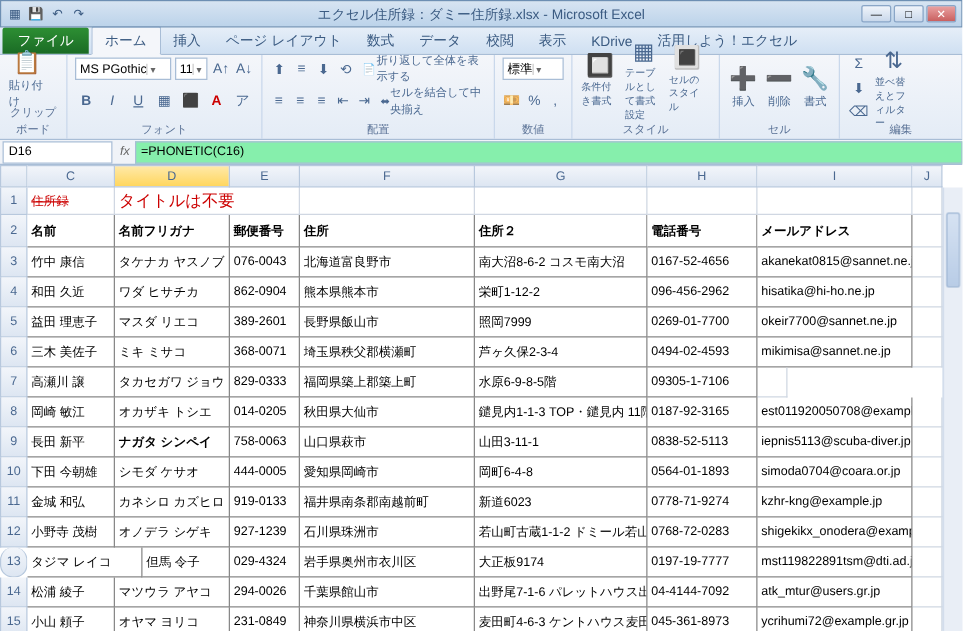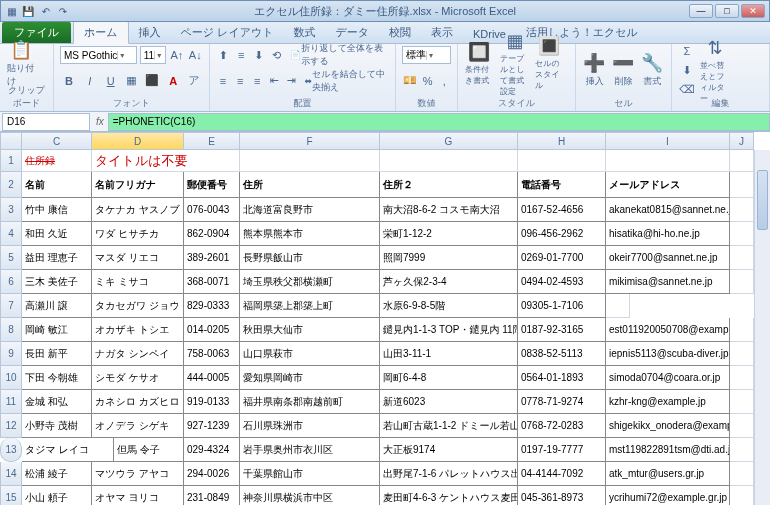--- a/index.html
+++ b/index.html
@@ -312,21 +312,21 @@
         <div class="cell tbl" title="014-0205" style="width: 56px; height: 24px;">014-0205</div>
         <div class="cell tbl" title="秋田県大仙市" style="width: 140px; height: 24px;">秋田県大仙市</div>
         <div class="cell tbl" title="鑓見内1-1-3 TOP・鑓見内 11階" style="width: 138px; height: 24px;">鑓見内1-1-3 TOP・鑓見内 11階</div>
         <div class="cell tbl" title="0187-92-3165" style="width: 88px; height: 24px;">0187-92-3165</div>
         <div class="cell tbl" title="est011920050708@example.ne.jp" style="width: 124px; height: 24px;">est011920050708@example.ne.jp</div>
         <div class="cell " style="width: 24px; height: 24px;"></div>
       </div>
       <div class="row">
         <div class="rowh" style="height: 24px;">9</div>
         <div class="cell tbl" title="長田 新平" style="width: 70px; height: 24px;">長田 新平</div>
-        <div class="cell tbl" title="ナガタ シンペイ" style="width: 92px; height: 24px;">ナガタ シンペイ</div>
+        <div class="cell tbl" title="ナガタ シンペイ" style="width: 92px; height: 24px; font-weight: bold;">ナガタ シンペイ</div>
         <div class="cell tbl" title="758-0063" style="width: 56px; height: 24px;">758-0063</div>
         <div class="cell tbl" title="山口県萩市" style="width: 140px; height: 24px;">山口県萩市</div>
         <div class="cell tbl" title="山田3-11-1" style="width: 138px; height: 24px;">山田3-11-1</div>
         <div class="cell tbl" title="0838-52-5113" style="width: 88px; height: 24px;">0838-52-5113</div>
         <div class="cell tbl" title="iepnis5113@scuba-diver.jp" style="width: 124px; height: 24px;">iepnis5113@scuba-diver.jp</div>
         <div class="cell " style="width: 24px; height: 24px;"></div>
       </div>
       <div class="row">
         <div class="rowh" style="height: 24px;">10</div>
         <div class="cell tbl" title="下田 今朝雄" style="width: 70px; height: 24px;">下田 今朝雄</div>

